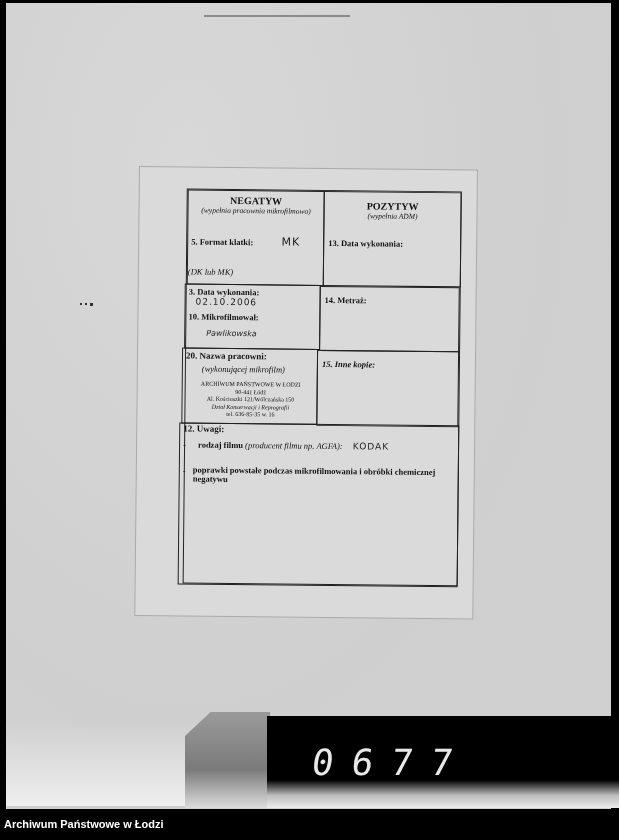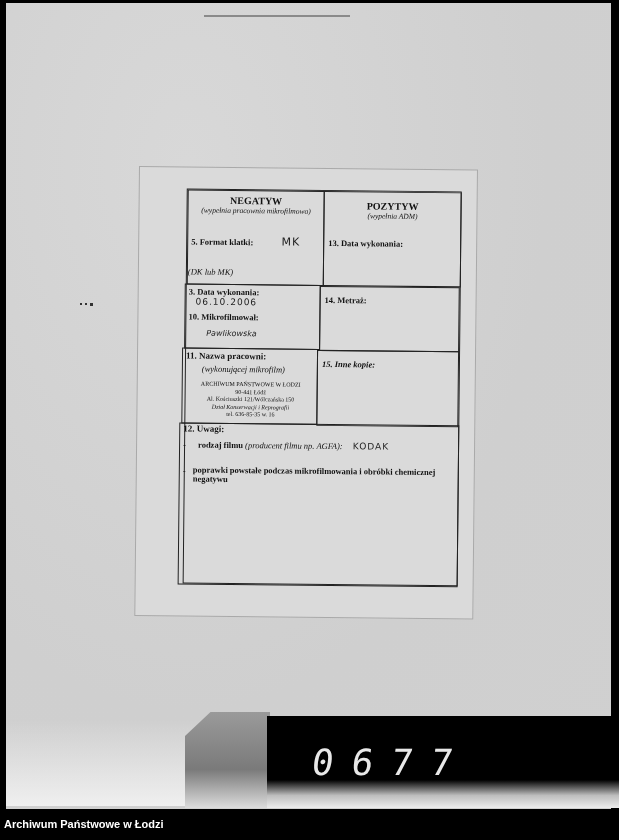--- a/index.html
+++ b/index.html
@@ -56,30 +56,30 @@
       <div class="it" style="position:absolute;left:0;top:76px;">(DK lub MK)</div>
     </div>
     <div class="cell" style="left:136px;top:0;width:138px;height:95px;">
       <div class="b center" style="font-size:10px;margin-top:8px;">POZYTYW</div>
       <div class="it center" style="font-size:7.5px;">(wypełnia ADM)</div>
       <div class="b" style="position:absolute;left:4px;top:46px;">13. Data wykonania:</div>
     </div>
 
     <div class="cell" style="left:-2px;top:94px;width:136px;height:65px;">
       <div class="b" style="position:absolute;left:3px;top:2px;">3. Data wykonania:</div>
-      <div class="hand" style="position:absolute;left:10px;top:12px;">06.10.2006</div>
+      <div class="hand" style="position:absolute;left:10px;top:12px;">02.10.2006</div>
       <div class="b" style="position:absolute;left:3px;top:27px;">10. Mikrofilmował:</div>
       <div class="hand it" style="position:absolute;left:21px;top:44px;font-size:8px;letter-spacing:0;">Pawlikowska</div>
     </div>
     <div class="cell" style="left:133px;top:95px;width:140px;height:65px;">
       <div class="b" style="position:absolute;left:4px;top:8px;">14. Metraż:</div>
     </div>
 
     <div class="cell" style="left:-4px;top:158px;width:136px;height:76px;">
-      <div class="b" style="position:absolute;left:3px;top:2px;font-size:9px;">11. Nazwa pracowni:</div>
+      <div class="b" style="position:absolute;left:3px;top:2px;font-size:9px;">20. Nazwa pracowni:</div>
       <div class="it" style="position:absolute;left:19px;top:15px;">(wykonującej mikrofilm)</div>
       <div class="addr" style="position:absolute;left:0;top:32px;width:136px;">
         <div>ARCHIWUM PAŃSTWOWE W ŁODZI</div>
         <div>90-441 Łódź</div>
         <div>Al. Kościuszki 121/Wólczańska 150</div>
         <div class="it">Dział Konserwacji i Reprografii</div>
         <div>tel. 636-85-35 w. 16</div>
       </div>
     </div>
     <div class="cell" style="left:131px;top:159px;width:142px;height:76px;">

